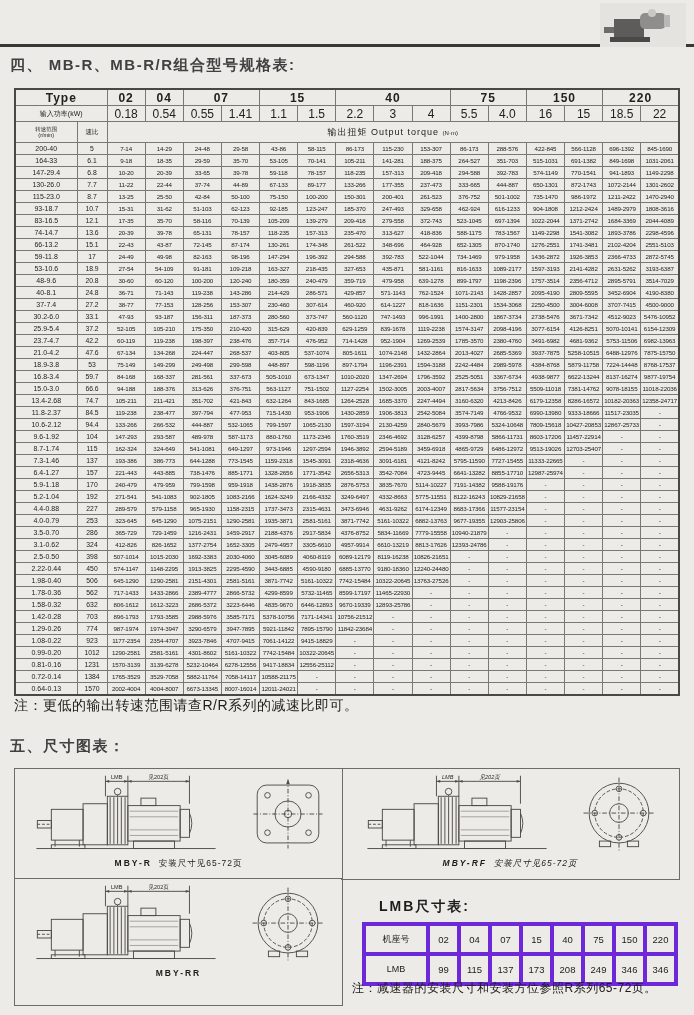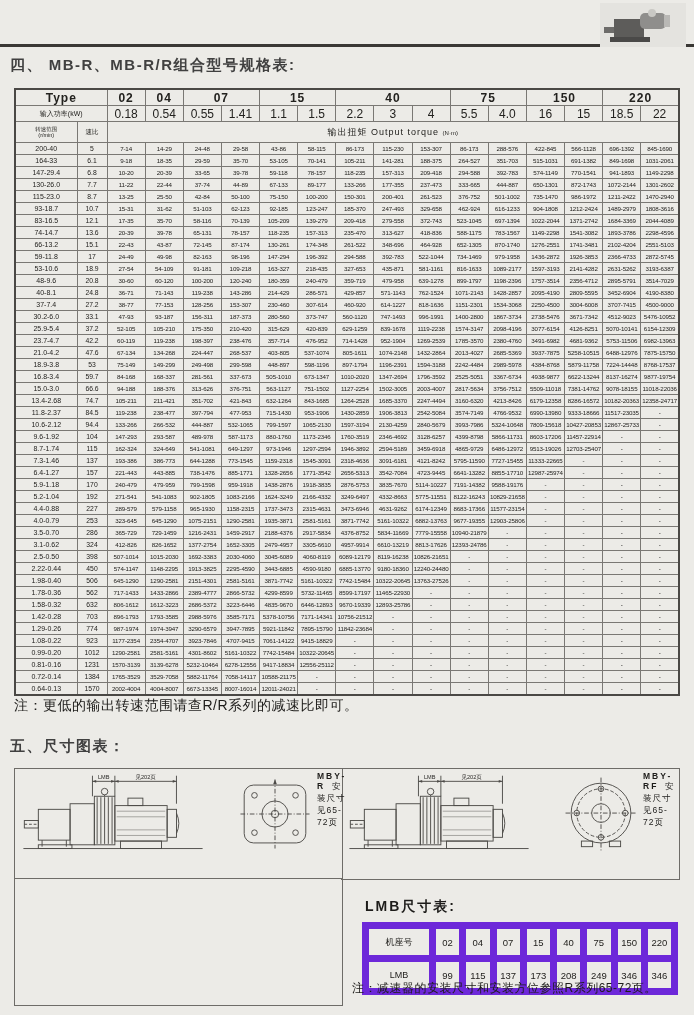--- a/index.html
+++ b/index.html
@@ -34,39 +34,39 @@
   .spec tbody td{height:11px;line-height:11px;font-size:6.2px;letter-spacing:-0.15px;}
   .spec tbody td.speed{font-size:7px;letter-spacing:0;}
   .spec tbody td.ratio{font-size:6.8px;letter-spacing:0;}
 
   .note{position:absolute;left:14px;font-size:14px;letter-spacing:0.5px;color:#1d1c1a;}
   #note4{top:697px;}
 
   
   .draw-wrap{position:absolute;left:14px;top:768px;width:666px;height:237px;}
   .boxL{position:absolute;left:0;top:0;width:327px;height:236px;border:1px solid #6e6c68;}
-  .boxR{position:absolute;left:327px;top:0;width:338px;height:110px;border:1px solid #6e6c68;border-left:none;}
-  .panel{position:absolute;left:0;width:100%;display:flex;flex-direction:row;align-items:flex-start;}
+  .boxR{position:absolute;left:327px;top:0;width:338px;height:110px;border:1px solid #6e6c68;border-left:none;font-style:italic;}
+  .panel{position:absolute;left:0;width:100%;display:flex;flex-direction:column;align-items:center;}
   .panelA{top:0;height:109px;border-bottom:1px solid #6e6c68;}
   .panelB{top:110px;height:126px;}
   .panelC{top:0;height:109px;}
   .views{display:flex;align-items:center;justify-content:center;gap:22px;margin-top:3px;}
   .caption{font-size:8.5px;letter-spacing:1px;color:#1d1c1a;margin-top:2px;}
   .caption .mdl{font-weight:bold;letter-spacing:2px;}
   svg.side{width:196px;height:84px;}
   svg.front{width:84px;height:84px;}
   .drawline{stroke:#4c4a47;stroke-width:1;fill:none;}
 
   
-  #lmb-title{position:absolute;left:365px;top:898px;font-size:14px;font-weight:bold;letter-spacing:2px;}
+  #lmb-title{position:absolute;left:379px;top:898px;font-size:14px;font-weight:bold;letter-spacing:2px;}
   table.lmb{
     position:absolute;left:362px;top:922px;width:316px;
     border-collapse:collapse;table-layout:fixed;border:1.5px solid #4a4845;
   }
-  .lmb td,.lmb th{border:7px solid #6d28d9;height:24px;text-align:center;font-size:9.5px;font-weight:normal;color:#23221f;}
+  .lmb td,.lmb th{border:4px solid #6d28d9;height:24px;text-align:center;font-size:9.5px;font-weight:normal;color:#23221f;}
   .lmb .lab{font-size:9px;}
   #note5{left:352px;top:980px;font-size:12px;letter-spacing:0.5px;}
 </style>
 </head>
 <body>
 
 <svg width="0" height="0" style="position:absolute">
   <defs>
     <symbol id="side-unit" viewBox="0 0 200 90">
 
@@ -1112,20 +1112,33 @@
         <svg class="side">
             <use href="#side-unit"></use>
           </svg>
         <svg class="front">
             <use href="#front-sq"></use>
           </svg>
       </div>
       <div class="caption">
         <span class="mdl">MBY-R</span>&nbsp;
         <span>安装尺寸见65-72页</span>
+      </div>
+    </div>
+    <div class="panel panelB">
+      <div class="views">
+        <svg class="side">
+            <use href="#side-unit"></use>
+          </svg>
+        <svg class="front">
+            <use href="#front-round"></use>
+          </svg>
+      </div>
+      <div class="caption">
+        <span class="mdl">MBY-RR</span>
       </div>
     </div>
   </div>
   <div class="boxR">
     <div class="panel panelC">
       <div class="views">
         <svg class="side">
             <use href="#side-unit"></use>
           </svg>
         <svg class="front">

